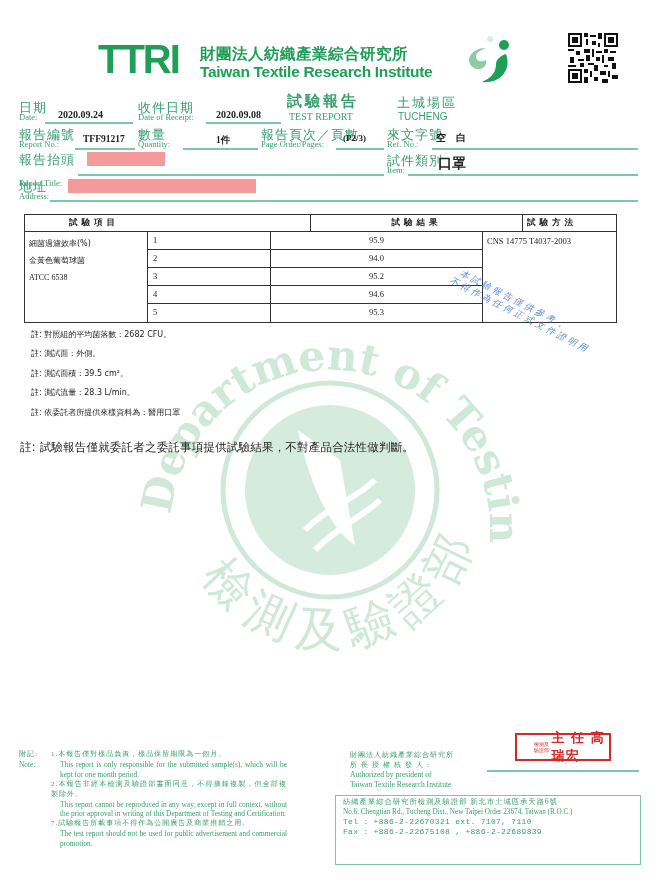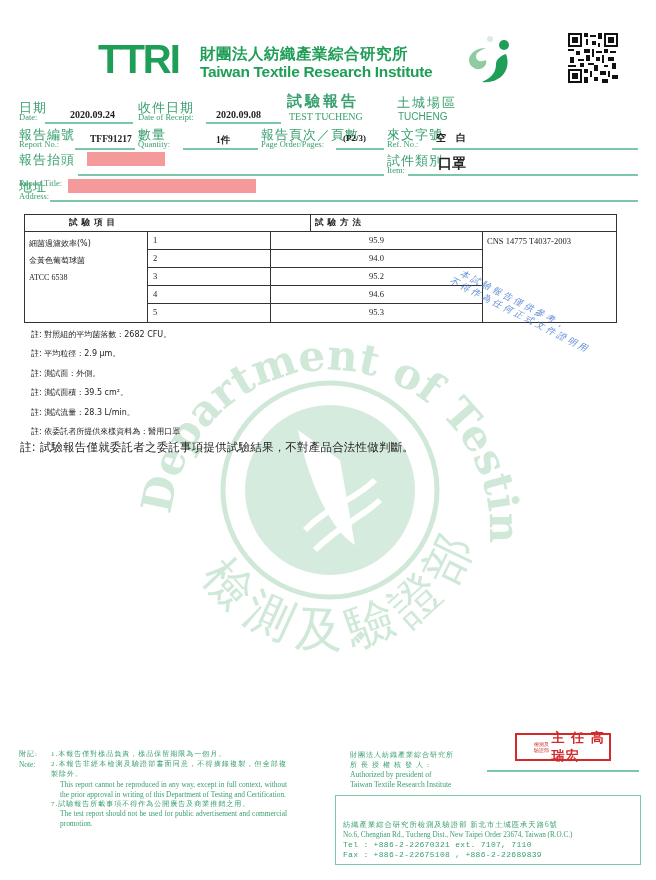--- a/index.html
+++ b/index.html
@@ -59,21 +59,21 @@
   .foot-notes .tag { width: 32px; flex-shrink: 0; }
   .foot-notes .body { flex: 1; text-align: justify; }
   .foot-notes .zh { letter-spacing: 1px; font-size: 7px; }
 
   .auth { position: absolute; left: 350px; top: 750px; font-size: 7.6px; color: #3aa06f; line-height: 10px; font-family: "Liberation Serif", serif; }
   .auth .zh { letter-spacing: 1px; font-size: 7px; }
   .red-stamp { position: absolute; left: 515px; top: 733px; width: 96px; height: 28px; border: 2px solid #d22a2a; box-sizing: border-box; color: #d22a2a; display: flex; align-items: center; justify-content: center; font-family: "DejaVu Sans", sans-serif; padding-left: 17px; }
   .red-stamp .small { font-size: 5px; line-height: 6px; width: 22px; margin-right: 2px; }
   .red-stamp .big { font-size: 13px; font-weight: bold; letter-spacing: 1px; }
 
-  .addr-box { position: absolute; left: 335px; top: 795px; width: 306px; height: 70px; border: 1.5px solid #7cc7a8; box-sizing: border-box; padding: 24px 7px; font-size: 7.2px; line-height: 10px; color: #3aa06f; font-family: "Liberation Serif", serif; }
+  .addr-box { position: absolute; left: 335px; top: 795px; width: 306px; height: 70px; border: 1.5px solid #7cc7a8; box-sizing: border-box; padding: 1px 7px; font-size: 7.2px; line-height: 10px; color: #3aa06f; font-family: "Liberation Serif", serif; }
   .addr-box .zh { letter-spacing: 1px; font-size: 7.3px; }
   .addr-box .tel { font-family: "Liberation Mono", monospace; font-size: 8px; letter-spacing: 0.3px; }
 </style>
 </head>
 <body>
 
 <div class="abs ttri-logo">TTRI</div>
 <div class="abs org-zh">財團法人紡織產業綜合研究所</div>
 <div class="abs org-en">Taiwan Textile Research Institute</div>
 <svg class="abs brand-mark" viewBox="0 0 56 52">
@@ -124,37 +124,37 @@
     <rect x="16" y="19" width="3" height="2"></rect>
       <rect x="20" y="19" width="1" height="3"></rect>
       <rect x="22" y="21" width="3" height="2"></rect>
     <rect x="8" y="22" width="2" height="3"></rect>
       <rect x="13" y="22" width="2" height="2"></rect>
       <rect x="17" y="23" width="3" height="2"></rect>
   </g>
 </svg>
 
 <div class="abs title-zh">試驗報告</div>
-<div class="abs title-en">TEST TUCHENG</div>
+<div class="abs title-en">TEST REPORT</div>
 <div class="abs site-zh">土城場區</div>
 <div class="abs site-en">TUCHENG</div>
 
 <div class="abs label-zh" style="left:19px;top:104px;">日期</div>
 <div class="abs label-en" style="left:19px;top:113px;">Date:</div>
-<div class="val" style="left:58px;top:109px;margin-left:12px;">2020.09.24</div>
+<div class="val" style="left:58px;top:109px;">2020.09.24</div>
 <div class="line" style="left:45px;top:122px;width:88px;"></div>
 
 <div class="abs label-zh" style="left:138px;top:104px;">收件日期</div>
 <div class="abs label-en" style="left:138px;top:113px;">Date of Receipt:</div>
 <div class="val" style="left:216px;top:109px;">2020.09.08</div>
 <div class="line" style="left:206px;top:122px;width:75px;"></div>
 
 <div class="abs label-zh" style="left:19px;top:131px;">報告編號</div>
 <div class="abs label-en" style="left:19px;top:140px;">Report No.:</div>
-<div class="val" style="left:90px;top:134px;font-size:9.5px;text-align:center;">TFF91217</div>
+<div class="val" style="left:83px;top:134px;font-size:9.5px;text-align:center;">TFF91217</div>
 <div class="line" style="left:75px;top:148px;width:60px;"></div>
 
 <div class="abs label-zh" style="left:138px;top:131px;">數量</div>
 <div class="abs label-en" style="left:138px;top:140px;">Quantity:</div>
 <div class="val" style="left:216px;top:134px;font-size:9.5px;">1件</div>
 <div class="line" style="left:183px;top:148px;width:75px;"></div>
 
 <div class="abs label-zh" style="left:261px;top:131px;">報告頁次／頁數</div>
 <div class="abs label-en" style="left:261px;top:140px;">Page Order/Pages:</div>
 <div class="val" style="left:343px;top:133px;font-size:9px;">(P2/3)</div>
@@ -196,20 +196,21 @@
     <textPath href="#arcTop" startOffset="3%">Department of Testing and Certification</textPath>
   </text>
   <text font-family="DejaVu Serif, serif" font-size="48" fill="#cfe8d8" letter-spacing="10">
     <textPath href="#arcBot" startOffset="8%">檢測及驗證部</textPath>
   </text>
 </svg>
 
 <div class="tbl">
   <div class="tbl-hdr">
     <div class="c1">試驗項目</div>
+    <div class="c2">試驗結果</div>
     <div class="c3">試驗方法</div>
   </div>
   <div class="tbl-body">
     <div class="item-col">
       <div>細菌過濾效率(%)</div>
       <div>金黃色葡萄球菌</div>
       <div style="font-family:'Liberation Serif',serif;">ATCC 6538</div>
     </div>
     <div class="rows">
       <div class="row">
@@ -237,36 +238,36 @@
   </div>
 </div>
 
 <div class="stamp-blue">
   <div>本試驗報告僅供參考，</div>
   <div style="margin-left:-6px;">不得作為任何正式文件證明用</div>
 </div>
 
 <div class="notes">
   <div class="n"><span>註:</span> <span>對照組的平均菌落數：2682 CFU。</span></div>
-  <div class="n"><span>註:</span> <span>平均粒徑：2.9 μm。</span></div>
   <div class="n"><span>註:</span> <span>測試面：外側。</span></div>
   <div class="n"><span>註:</span> <span>測試面積：39.5 cm²。</span></div>
   <div class="n"><span>註:</span> <span>測試流量：28.3 L/min。</span></div>
   <div class="n"><span>註:</span> <span>依委託者所提供來樣資料為：醫用口罩</span></div>
 </div>
 <div class="disclaimer">註: 試驗報告僅就委託者之委託事項提供試驗結果，不對產品合法性做判斷。</div>
 
 <div class="foot-notes">
   <div class="fn-row">
     <div class="tag">
         <div class="zh">附記:</div>
         <div>Note:</div>
       </div>
     <div class="body" style="margin-top:0;">
       <div class="zh">1.本報告僅對樣品負責，樣品保留期限為一個月。</div>
+      <div style="padding-left:9px;">This report is only responsible for the submitted sample(s), which will be kept for one month period.</div>
       <div class="zh">2.本報告非經本檢測及驗證部書面同意，不得摘錄複製，但全部複製除外。</div>
       <div style="padding-left:9px;">This report cannot be reproduced in any way, except in full context, without the prior approval in writing of this Department of Testing and Certification.</div>
       <div class="zh">7.試驗報告所載事項不得作為公開廣告及商業推銷之用。</div>
       <div style="padding-left:9px;">The test report should not be used for public advertisement and commercial promotion.</div>
     </div>
   </div>
 </div>
 
 <div class="auth">
   <div class="zh">財團法人紡織產業綜合研究所</div>

